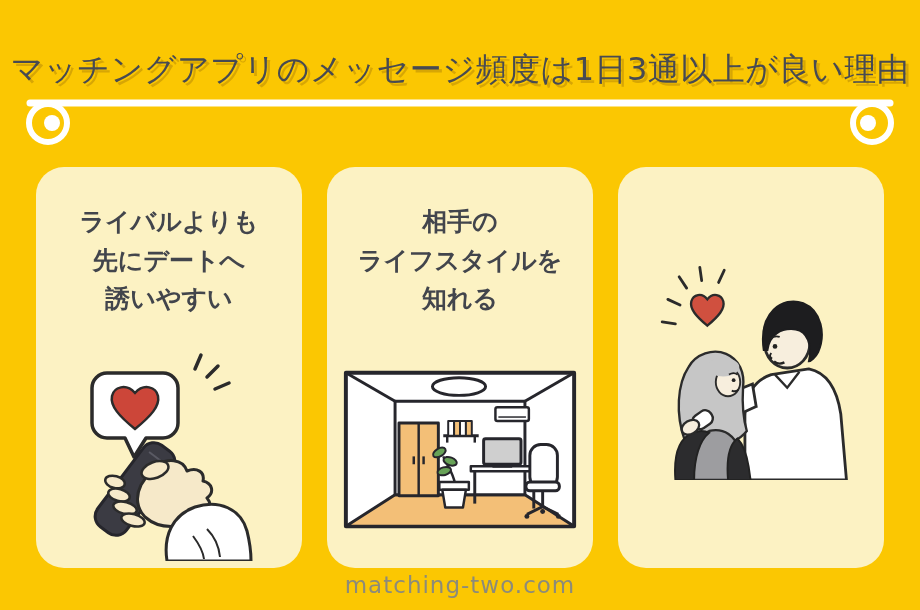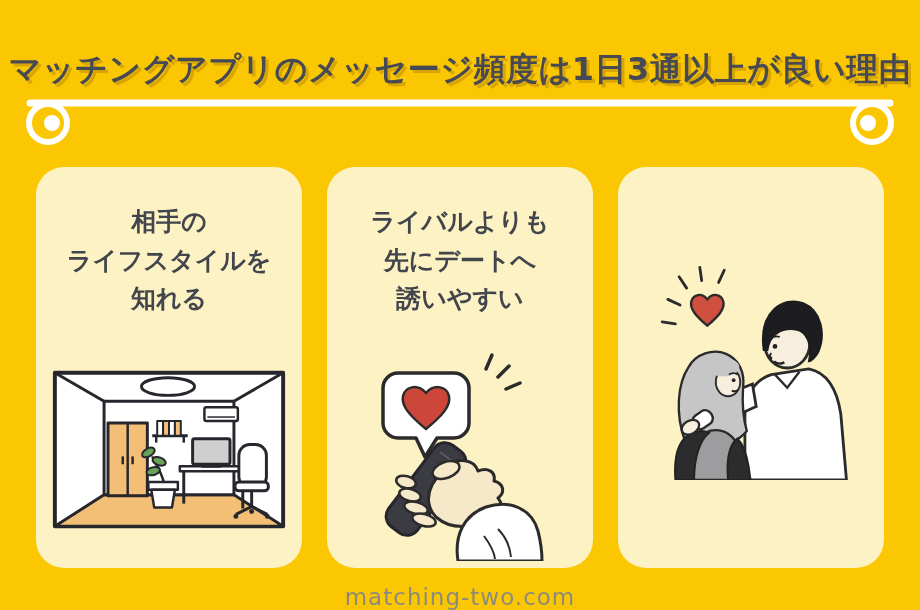--- a/index.html
+++ b/index.html
@@ -3,37 +3,37 @@
 <meta charset="utf-8">
 <style>
   html,body { margin:0; padding:0; background:#e8e8e8; }
   .poster {
     position:relative; width:920px; height:610px; overflow:hidden;
     background:#FBC702;
     font-family:"DejaVu Sans","Liberation Sans",sans-serif;
   }
   .main-title {
     position:absolute; top:48px; left:0; width:100%; margin:0;
-    text-align:center; font-size:32px; font-weight:700; letter-spacing:0.5px;
+    text-align:center; font-size:32px; font-weight:400; letter-spacing:0.5px;
     color:#474A52; text-shadow:3px 3px 0 #D7A604;
   }
   .divider { position:absolute; top:94px; left:0; width:920px; height:64px; }
   .cards { position:absolute; top:167px; left:36px; display:flex; gap:25px; }
   .card {
     width:266px; height:401px; background:#FCF2C3; border-radius:28px;
     display:flex; flex-direction:column; align-items:center;
   }
   .card-title {
     margin:24px 0 0 0; height:140px; display:flex; align-items:center; justify-content:center;
     text-align:center; font-size:25px; line-height:1.55; font-weight:800;
     color:#42454C; white-space:pre-line;
   }
   .illo { flex:1; width:100%; display:flex; align-items:center; justify-content:center; }
   .footer-url {
-    position:absolute; top:584px; left:0; width:100%;
+    position:absolute; top:572px; left:0; width:100%;
     text-align:center; font-size:23px; letter-spacing:1px; color:#8C8B7A;
   }
 </style>
 </head>
 <body>
 
 <div class="poster">
 
   <h1 class="main-title">マッチングアプリのメッセージ頻度は1日3通以上が良い理由</h1>
 
@@ -43,20 +43,59 @@
       <circle cx="48" cy="29" r="19" fill="none" stroke="#fff" stroke-width="6"></circle>
       <circle cx="52" cy="29" r="8" fill="#fff"></circle>
     </g>
     <g>
       <circle cx="872" cy="29" r="19" fill="none" stroke="#fff" stroke-width="6"></circle>
       <circle cx="868" cy="29" r="8" fill="#fff"></circle>
     </g>
   </svg>
 
   <main class="cards">
+
+    <section class="card">
+      <h2 class="card-title">ライバルよりも
+先にデートへ
+誘いやすい</h2>
+      <div class="illo">
+        <svg width="240" height="222" viewBox="0 0 240 222" aria-hidden="true">
+
+          <g stroke="#2b2b2b" stroke-width="3.5" stroke-linecap="round">
+            <path d="M146 30 L152 16"></path>
+              <path d="M158 38 L169 27"></path>
+              <path d="M166 50 L180 44"></path>
+          </g>
+
+          <path d="M58 34 H114 A15 15 0 0 1 129 49 V84 A15 15 0 0 1 114 99 H97 L85 118 L76 99 H58 A15 15 0 0 1 43 84 V49 A15 15 0 0 1 58 34 Z" fill="#fff" stroke="#2b2b2b" stroke-width="3.5" stroke-linejoin="round"></path>
+          <path d="M86 90 C70 77 61 67 63 57 C65 48 77 44 86 54 C95 44 107 48 109 57 C111 67 102 77 86 90 Z" fill="#CC4639" stroke="#2b2b2b" stroke-width="2.5"></path>
+
+          <g transform="rotate(37 86 150)">
+            <rect x="68" y="99" width="36" height="102" rx="13" fill="#3b3b43" stroke="#26262c" stroke-width="3"></rect>
+            <line x1="75" y1="112" x2="97" y2="112" stroke="#5a5a64" stroke-width="2"></line>
+          </g>
+
+          <path d="M104 128 C118 118 134 120 138 132 C148 128 156 133 154 142 C163 144 166 153 158 159 C164 166 160 175 150 176 C138 190 112 192 96 178 C88 170 86 158 92 146 Z" fill="#F6E9C9" stroke="#2b2b2b" stroke-width="3" stroke-linejoin="round"></path>
+          <g fill="#F6E9C9" stroke="#2b2b2b" stroke-width="2.5">
+            <ellipse cx="66" cy="143" rx="10" ry="6" transform="rotate(15 66 143)"></ellipse>
+            <ellipse cx="70" cy="156" rx="11" ry="6" transform="rotate(15 70 156)"></ellipse>
+            <ellipse cx="76" cy="169" rx="12" ry="6" transform="rotate(15 76 169)"></ellipse>
+            <ellipse cx="84" cy="181" rx="12" ry="6" transform="rotate(15 84 181)"></ellipse>
+            <ellipse cx="106" cy="131" rx="14" ry="8" transform="rotate(-20 106 131)"></ellipse>
+          </g>
+
+          <path d="M118 222 C114 196 124 176 146 168 C170 160 192 170 198 192 C201 204 202 214 202 222 Z" fill="#fff" stroke="#2b2b2b" stroke-width="3"></path>
+          <g stroke="#2b2b2b" stroke-width="2" fill="none">
+            <path d="M158 190 C166 198 170 208 171 218"></path>
+            <path d="M144 197 C150 205 154 212 155 220"></path>
+          </g>
+        </svg>
+      </div>
+    </section>
 
     <section class="card">
       <h2 class="card-title">相手の
 ライフスタイルを
 知れる</h2>
       <div class="illo">
         <svg width="246" height="183" viewBox="0 0 250 186" aria-hidden="true">
           <g stroke="#26262c" stroke-linejoin="round">
             <rect x="9" y="15" width="232" height="156" fill="#ffffff" stroke-width="4"></rect>
             <polygon points="9,171 59,139 191,139 241,171" fill="#F3BF77" stroke-width="3"></polygon>
@@ -105,59 +144,20 @@
               <ellipse cx="109" cy="115" rx="7" ry="4" fill="#67A257" stroke-width="2" transform="rotate(-15 109 115)"></ellipse>
               <rect x="104" y="126" width="30" height="8" fill="#fff" stroke-width="2.5"></rect>
               <path d="M107 134 L131 134 L128 152 L110 152 Z" fill="#fff" stroke-width="2.5"></path>
             </g>
           </g>
         </svg>
       </div>
     </section>
 
     <section class="card">
-      <h2 class="card-title">ライバルよりも
-先にデートへ
-誘いやすい</h2>
-      <div class="illo">
-        <svg width="240" height="222" viewBox="0 0 240 222" aria-hidden="true">
-
-          <g stroke="#2b2b2b" stroke-width="3.5" stroke-linecap="round">
-            <path d="M146 30 L152 16"></path>
-              <path d="M158 38 L169 27"></path>
-              <path d="M166 50 L180 44"></path>
-          </g>
-
-          <path d="M58 34 H114 A15 15 0 0 1 129 49 V84 A15 15 0 0 1 114 99 H97 L85 118 L76 99 H58 A15 15 0 0 1 43 84 V49 A15 15 0 0 1 58 34 Z" fill="#fff" stroke="#2b2b2b" stroke-width="3.5" stroke-linejoin="round"></path>
-          <path d="M86 90 C70 77 61 67 63 57 C65 48 77 44 86 54 C95 44 107 48 109 57 C111 67 102 77 86 90 Z" fill="#CC4639" stroke="#2b2b2b" stroke-width="2.5"></path>
-
-          <g transform="rotate(37 86 150)">
-            <rect x="68" y="99" width="36" height="102" rx="13" fill="#3b3b43" stroke="#26262c" stroke-width="3"></rect>
-            <line x1="75" y1="112" x2="97" y2="112" stroke="#5a5a64" stroke-width="2"></line>
-          </g>
-
-          <path d="M104 128 C118 118 134 120 138 132 C148 128 156 133 154 142 C163 144 166 153 158 159 C164 166 160 175 150 176 C138 190 112 192 96 178 C88 170 86 158 92 146 Z" fill="#F6E9C9" stroke="#2b2b2b" stroke-width="3" stroke-linejoin="round"></path>
-          <g fill="#F6E9C9" stroke="#2b2b2b" stroke-width="2.5">
-            <ellipse cx="66" cy="143" rx="10" ry="6" transform="rotate(15 66 143)"></ellipse>
-            <ellipse cx="70" cy="156" rx="11" ry="6" transform="rotate(15 70 156)"></ellipse>
-            <ellipse cx="76" cy="169" rx="12" ry="6" transform="rotate(15 76 169)"></ellipse>
-            <ellipse cx="84" cy="181" rx="12" ry="6" transform="rotate(15 84 181)"></ellipse>
-            <ellipse cx="106" cy="131" rx="14" ry="8" transform="rotate(-20 106 131)"></ellipse>
-          </g>
-
-          <path d="M118 222 C114 196 124 176 146 168 C170 160 192 170 198 192 C201 204 202 214 202 222 Z" fill="#fff" stroke="#2b2b2b" stroke-width="3"></path>
-          <g stroke="#2b2b2b" stroke-width="2" fill="none">
-            <path d="M158 190 C166 198 170 208 171 218"></path>
-            <path d="M144 197 C150 205 154 212 155 220"></path>
-          </g>
-        </svg>
-      </div>
-    </section>
-
-    <section class="card">
       <div class="illo">
         <svg width="235" height="224" viewBox="0 0 250 238" aria-hidden="true">
 
           <g stroke="#2b2b2b" stroke-width="3" stroke-linecap="round">
             <path d="M49 52 L36 46"></path>
               <path d="M56 34 L48 22"></path>
               <path d="M72 26 L70 12"></path>
             <path d="M90 28 L96 15"></path>
               <path d="M44 72 L30 70"></path>
           </g>

